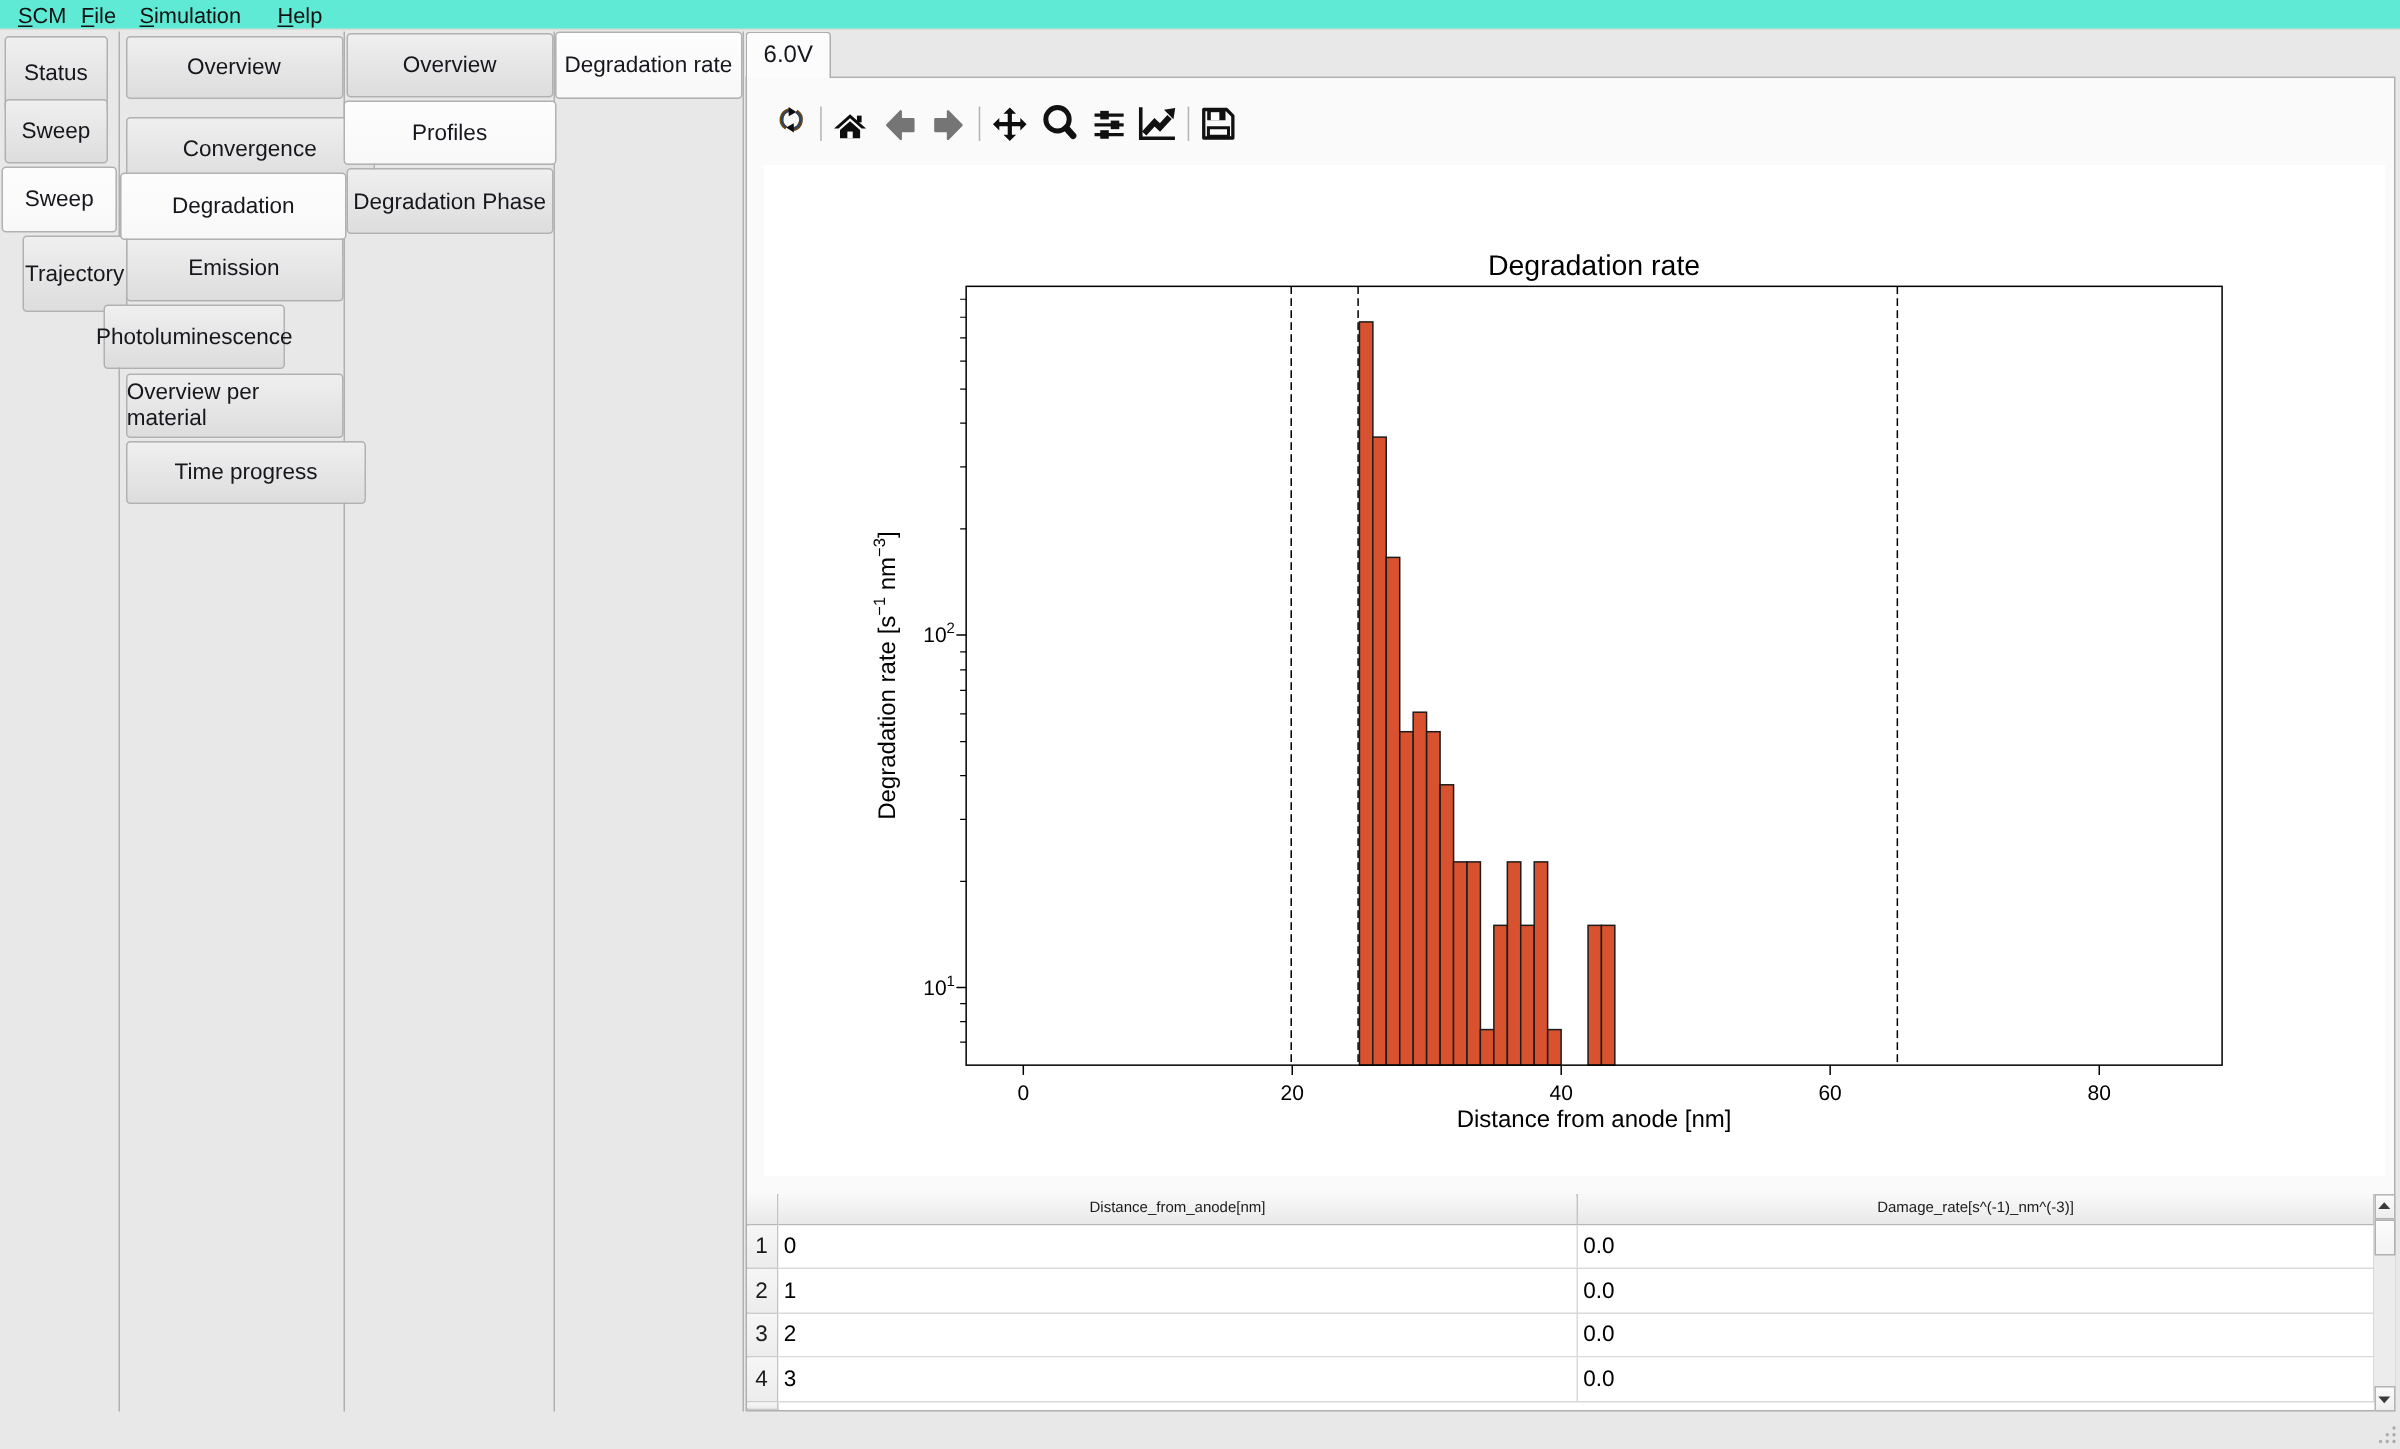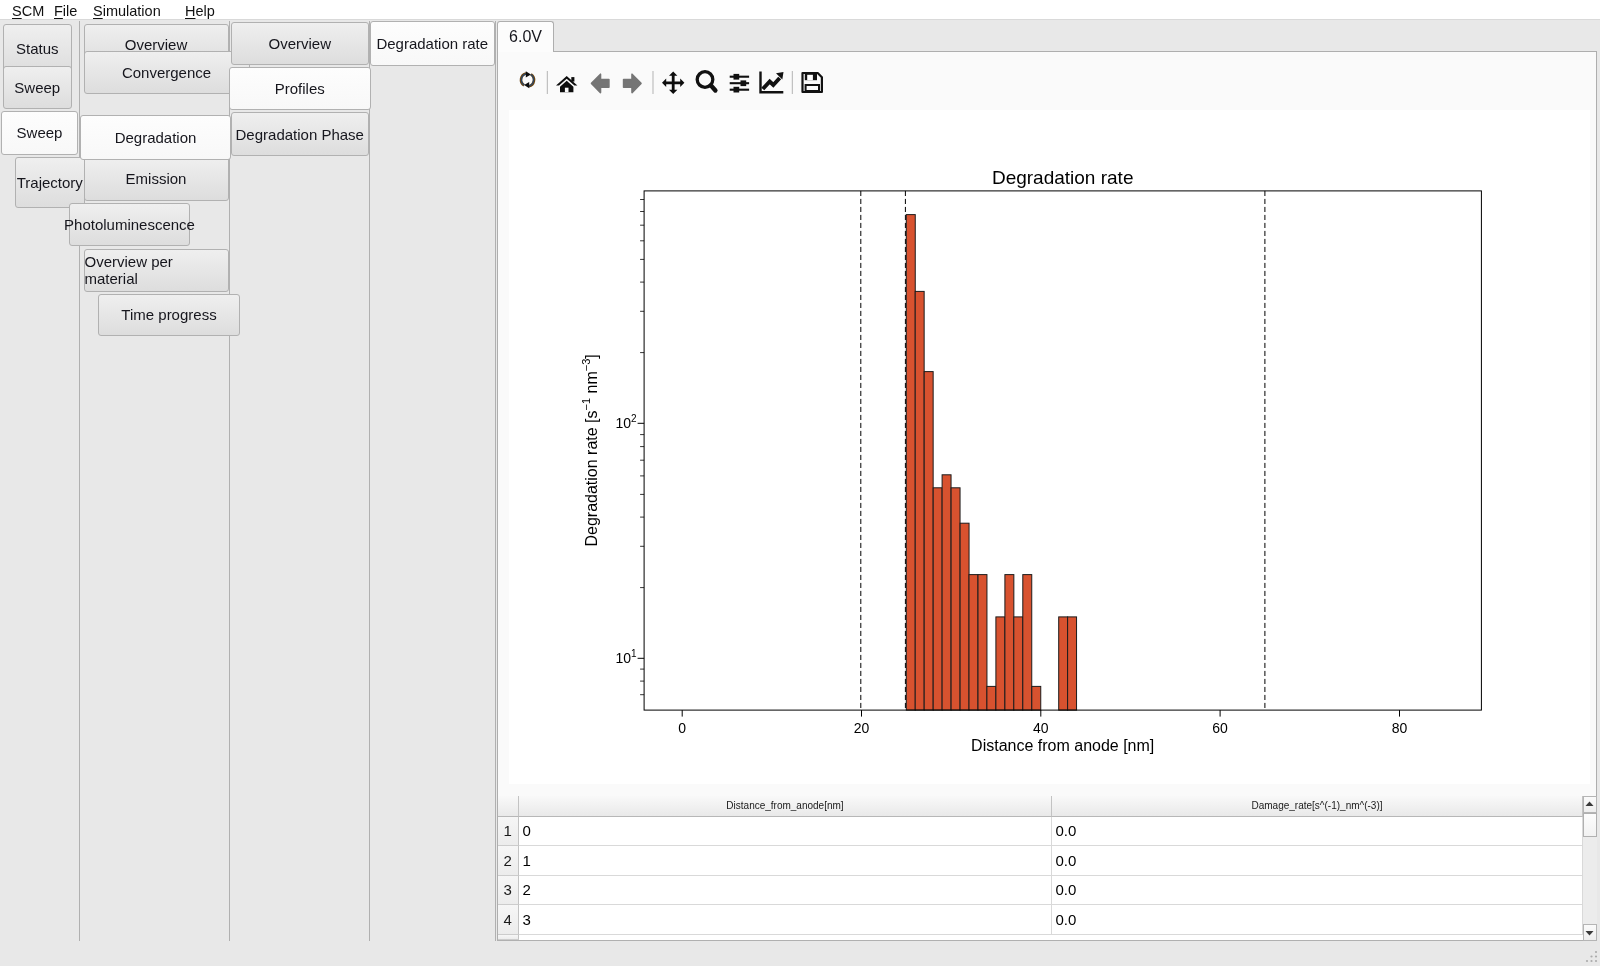--- a/index.html
+++ b/index.html
@@ -1,20 +1,20 @@
 <!DOCTYPE html>
 <html><head>
 <meta charset="utf-8">
 <style>
   html,body{margin:0;padding:0;width:1600px;height:966px;overflow:hidden;
     background:#e8e8e8;font-family:"Liberation Sans",sans-serif;}
   *{box-sizing:border-box;}
   .abs{position:absolute;}
   
-  #menubar{position:absolute;left:0;top:0;width:1600px;height:20px;background:#ffffff;border-bottom:1px solid #d9d9d9;
+  #menubar{position:absolute;left:0;top:0;width:1600px;height:20px;background:#5eead4;border-bottom:1px solid #d9d9d9;
     font-size:14.5px;color:#111;}
   #menubar span.mi{position:absolute;top:3px;}
   .ul{text-decoration:underline;text-underline-offset:2px;text-decoration-thickness:1px;}
   
   .tab{position:absolute;display:flex;align-items:center;justify-content:center;
     font-size:15px;color:#16161d;border:1px solid #b1b1b1;border-radius:3px;
     background:linear-gradient(#efefef,#dddddd);}
   .tab.sel{background:linear-gradient(#fdfdfd,#f8f8f8);z-index:5;}
   .vline{position:absolute;width:1px;background:#b0b0b0;}
   
@@ -58,26 +58,26 @@
 <div class="vline" style="left:229px;top:21px;height:920px"></div>
 <div class="vline" style="left:369px;top:21px;height:920px"></div>
 <div class="vline" style="left:494.5px;top:21px;height:920px"></div>
 
 <div class="tab" style="left:2.5px;top:23.5px;width:69.5px;height:50px">Status</div>
 <div class="tab" style="left:2.5px;top:66px;width:69.5px;height:42.5px">Sweep</div>
 <div class="tab sel" style="left:1px;top:110.5px;width:77px;height:44.5px">Sweep</div>
 <div class="tab" style="left:15px;top:157px;width:69.5px;height:51px">Trajectory</div>
 
 <div class="tab" style="left:83.5px;top:23.5px;width:145px;height:42px">Overview</div>
-<div class="tab" style="left:83.5px;top:51px;width:166px;height:42.5px">Convergence</div>
+<div class="tab" style="left:83.5px;top:78px;width:166px;height:42.5px">Convergence</div>
 <div class="tab sel" style="left:80px;top:115px;width:151px;height:44.5px">Degradation</div>
 <div class="tab" style="left:83.5px;top:157px;width:145px;height:43.5px">Emission</div>
 <div class="tab" style="left:69px;top:203px;width:121px;height:43px">Photoluminescence</div>
 <div class="tab" style="left:83.5px;top:248.5px;width:145px;height:43px">Overview per material</div>
-<div class="tab" style="left:98px;top:293.5px;width:142px;height:42.5px">Time progress</div>
+<div class="tab" style="left:84px;top:293.5px;width:160px;height:42.5px">Time progress</div>
 
 <div class="tab" style="left:231px;top:22px;width:137.5px;height:43px">Overview</div>
 <div class="tab sel" style="left:228.5px;top:66.5px;width:142.5px;height:43px">Profiles</div>
 <div class="tab" style="left:231px;top:112px;width:137.5px;height:44px">Degradation Phase</div>
 
 <div class="tab sel" style="left:370px;top:21px;width:124.5px;height:45px">Degradation rate</div>
 
 <div id="pane"></div>
 <div id="tab60">6.0V</div>
 

